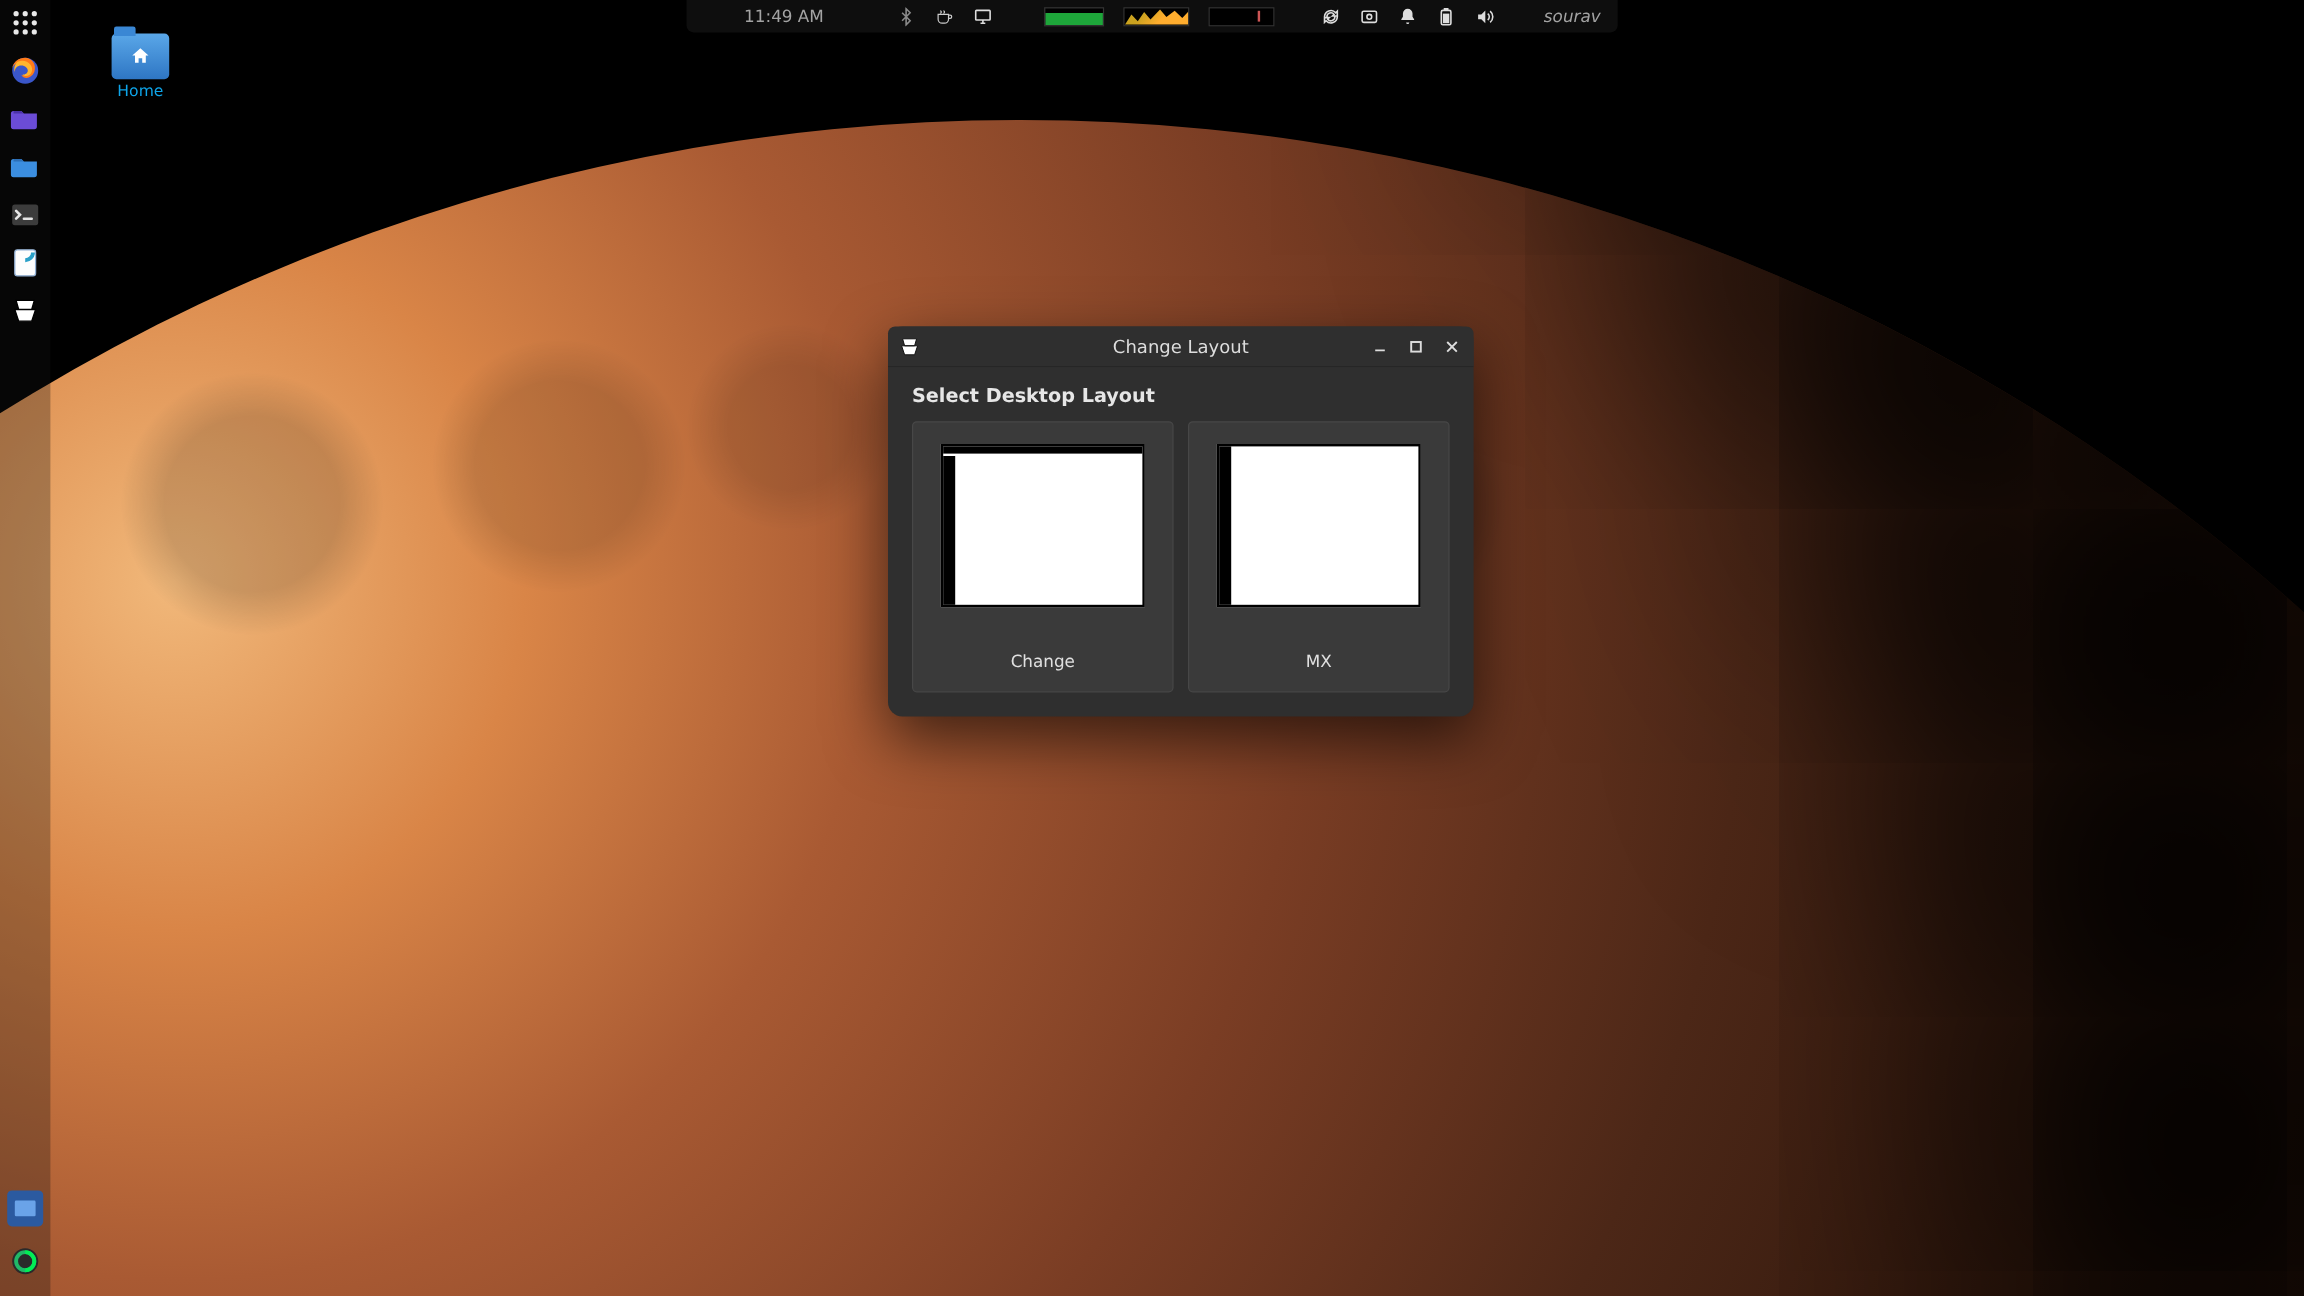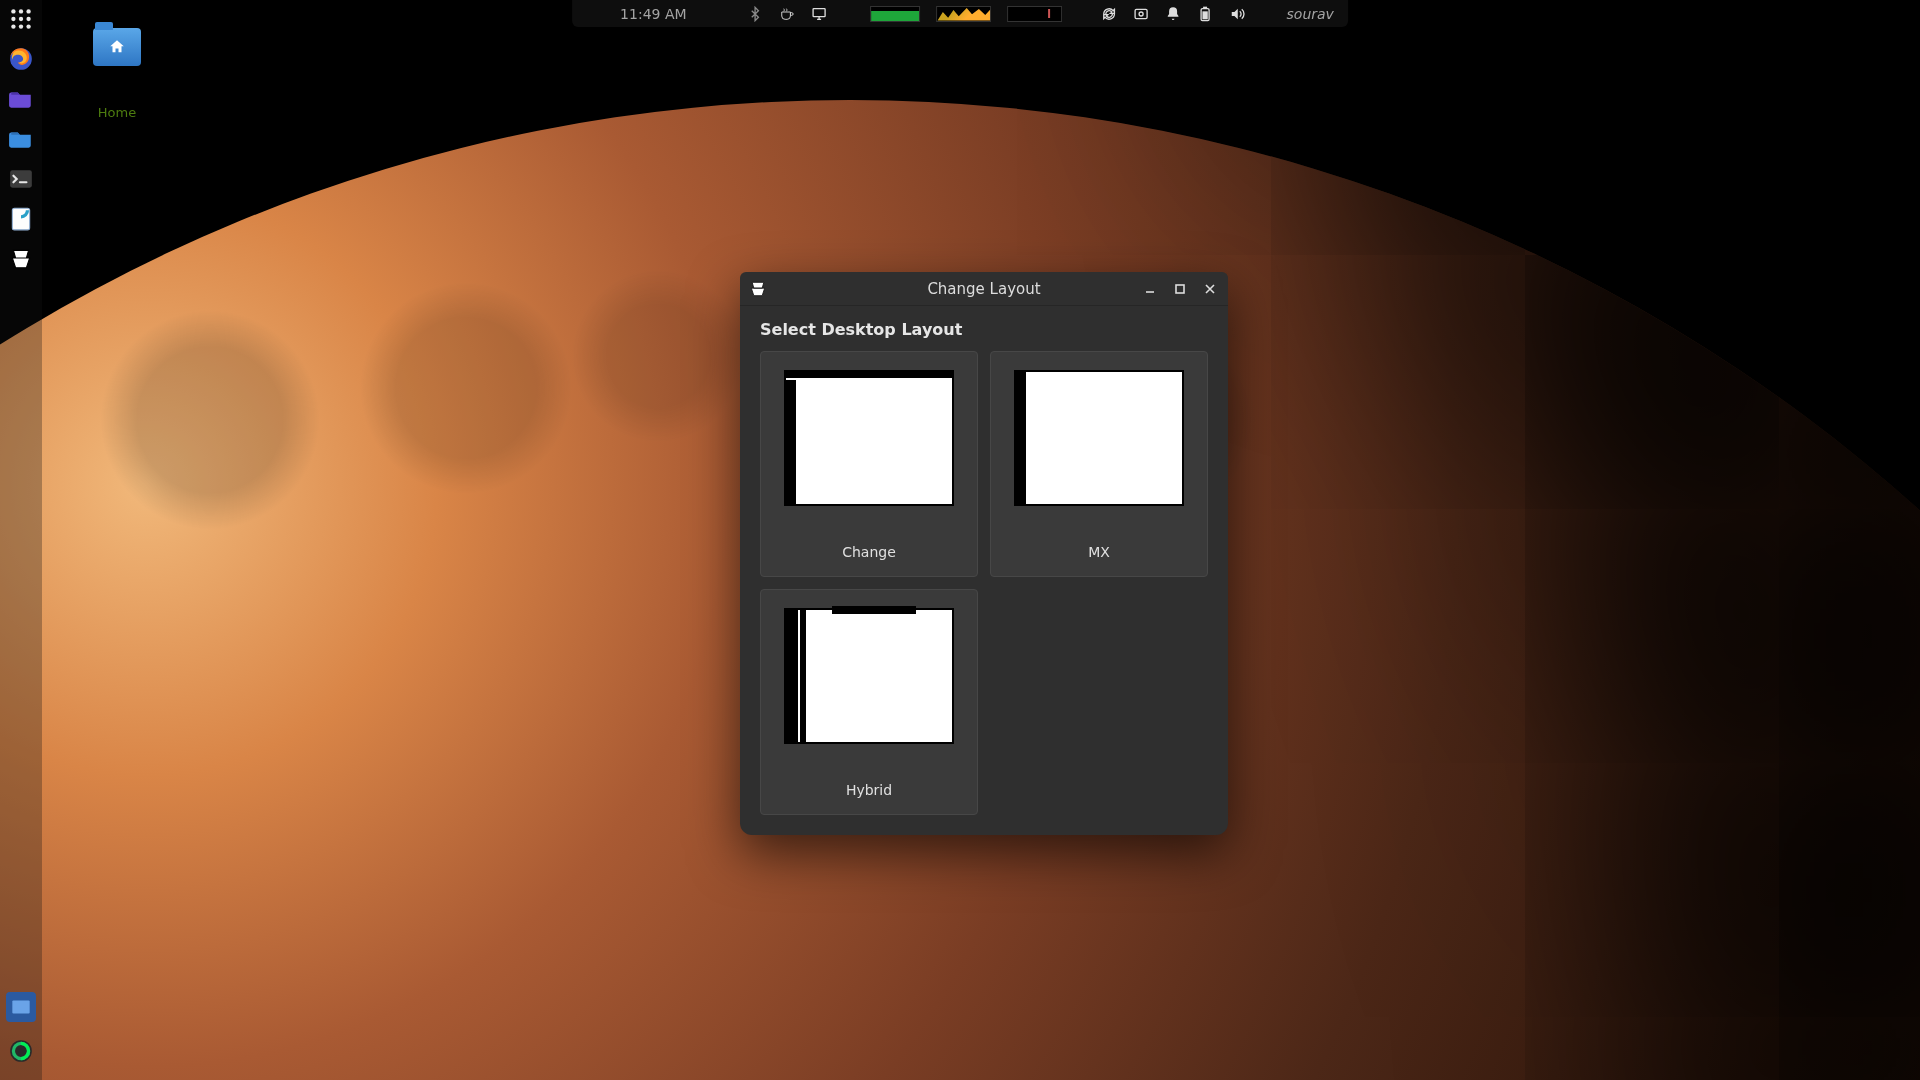--- a/index.html
+++ b/index.html
@@ -133,21 +133,21 @@
     position: relative;
     display:flex; align-items:center; justify-content:center;
   }
   .desktop-icon .folder::before {
     content:""; position:absolute; top:-6px; left:2px;
     width:18px; height:8px; background:#3a87d4;
     border-radius:2px 2px 0 0;
   }
   .desktop-icon .folder svg { width:18px; height:18px; fill:#fff; }
   .desktop-icon .lbl {
-    font-size: 13px; color:#4d7c0f; text-shadow: 0 1px 2px #000; margin-top: 36px;
+    font-size: 13px; color:#0ea5e9; text-shadow: 0 1px 2px #000;
   }
 
   
   .dialog {
     position: absolute;
     top: 272px; left: 740px;
     width: 488px;
     background: #2f2f2f;
     border-radius: 12px;
     box-shadow: 0 18px 50px rgba(0,0,0,0.6);
@@ -423,22 +423,16 @@
         <div class="layout-thumb thumb-ubuntu"></div>
         <div class="layout-label">Change</div>
       </div>
 
 
       <div class="layout-card">
         <div class="layout-thumb thumb-mx"></div>
         <div class="layout-label">MX</div>
       </div>
 
-      <div class="layout-card">
-        <div class="layout-thumb thumb-hybrid">
-            <div class="sidecol"></div>
-          </div>
-        <div class="layout-label">Hybrid</div>
-      </div>
 
     </div>
   </div>
 </div>
 
 </body></html>

